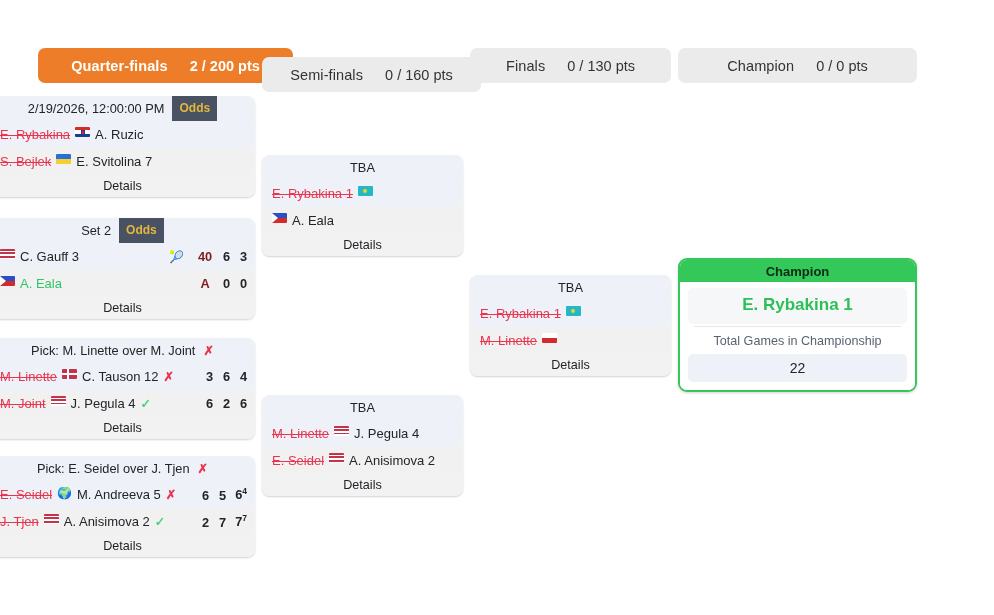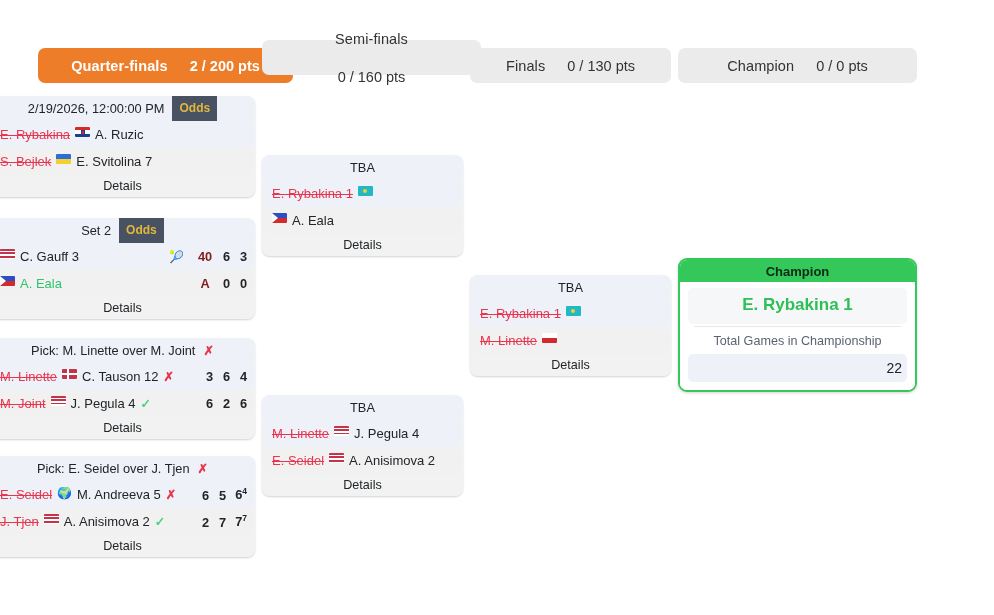--- a/index.html
+++ b/index.html
@@ -169,35 +169,35 @@
   .champ-sep { height: 1px; background: #e6e8ea; margin: 2px 6px 0; }
   .champ-label {
     text-align: center;
     font-size: 12.6px;
     color: #5a6470;
     padding: 7px 0 6px;
   }
   .champ-value {
     background: #eef1f7;
     border-radius: 5px;
-    text-align: right;
+    text-align: center;
     font-size: 14px;
     color: #212529;
     padding: 6px 5px;
   }
 </style>
 </head>
 <body>
 
 <div id="bracket">
     <div class="round-header active" style="position: absolute; left: 0px; top: 48px; width: 255px;">
       <span class="rh-name">Quarter-finals</span>
       <span class="rh-pts">2 / 200 pts</span>
     </div>
-    <div class="round-header" style="position: absolute; left: 262px; top: 40px; width: 219px; flex-direction: column;">
+    <div class="round-header" style="position: absolute; left: 262px; top: 57px; width: 219px;">
       <span class="rh-name">Semi-finals</span>
       <span class="rh-pts">0 / 160 pts</span>
     </div>
     <div class="round-header" style="position: absolute; left: 470px; top: 48px; width: 201px;">
       <span class="rh-name">Finals</span>
       <span class="rh-pts">0 / 130 pts</span>
     </div>
     <div class="round-header" style="position: absolute; left: 678px; top: 48px; width: 239px;">
       <span class="rh-name">Champion</span>
       <span class="rh-pts">0 / 0 pts</span>

